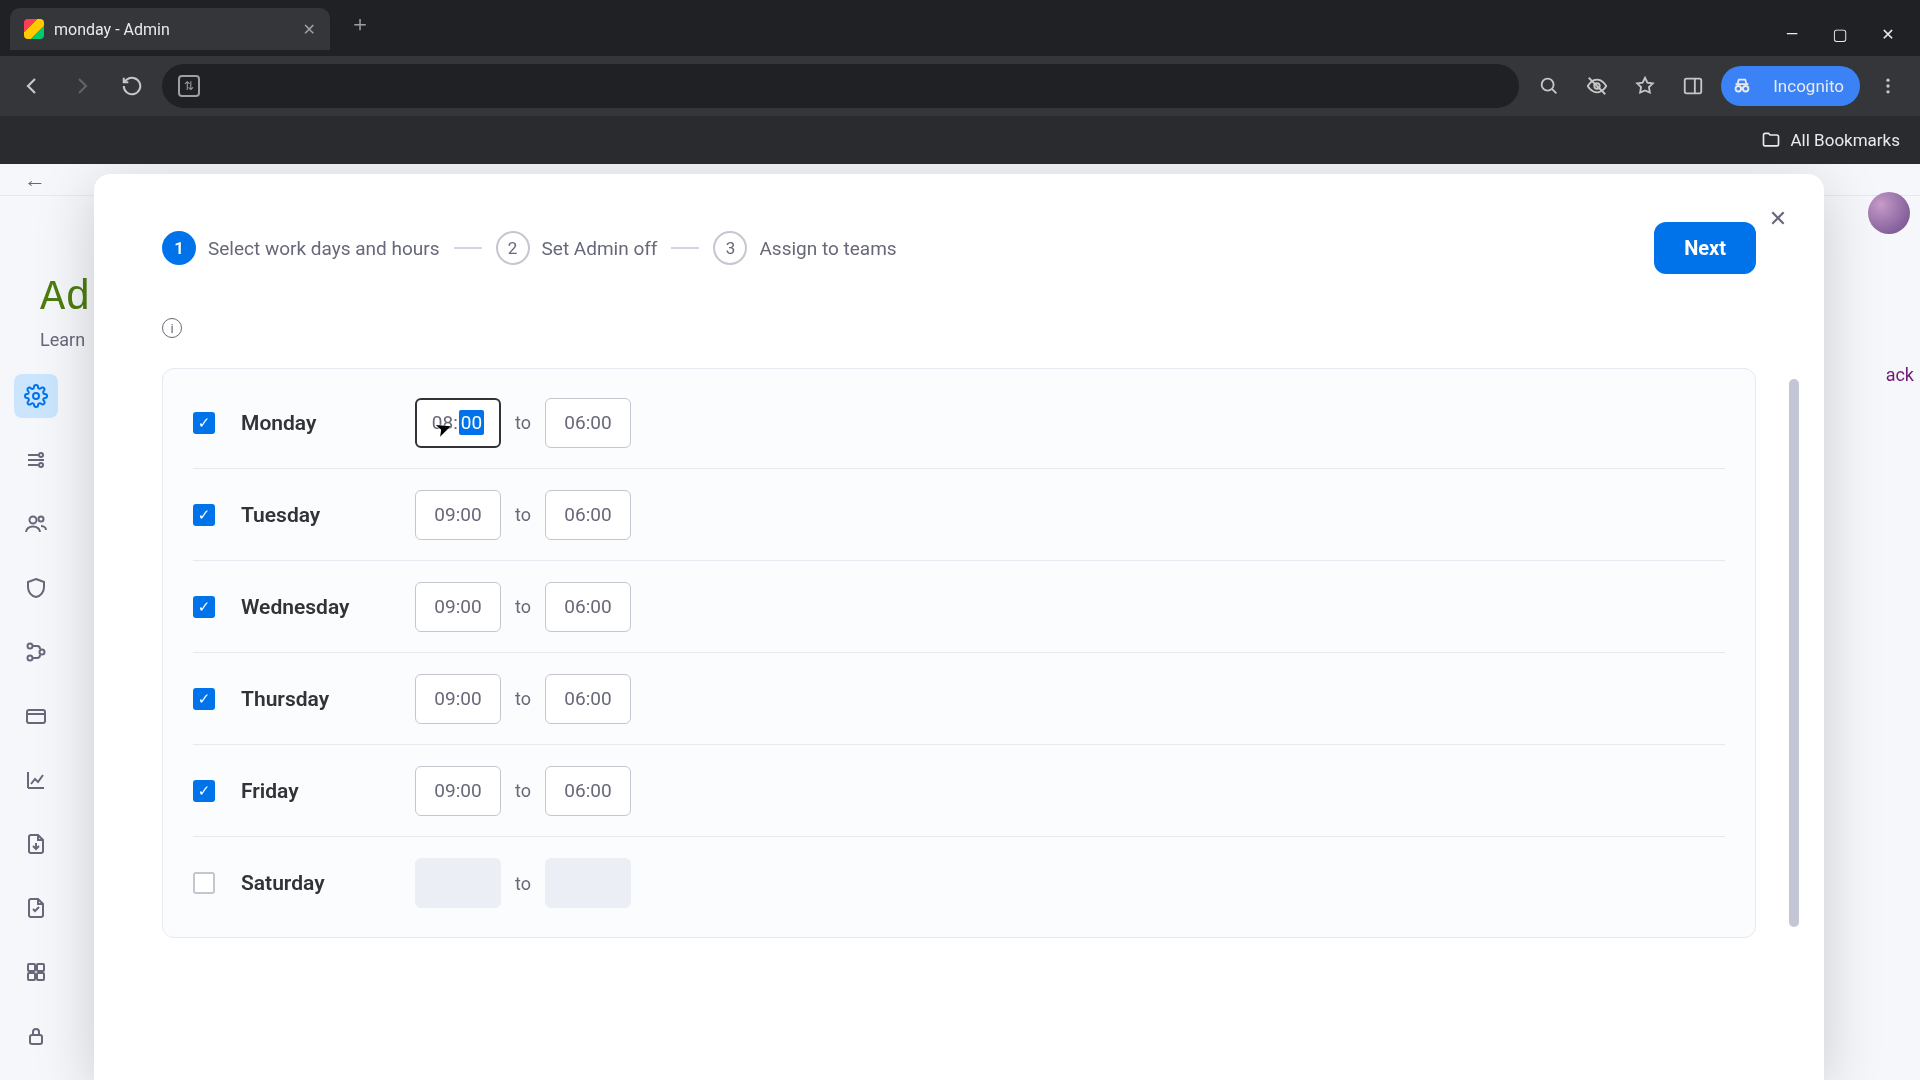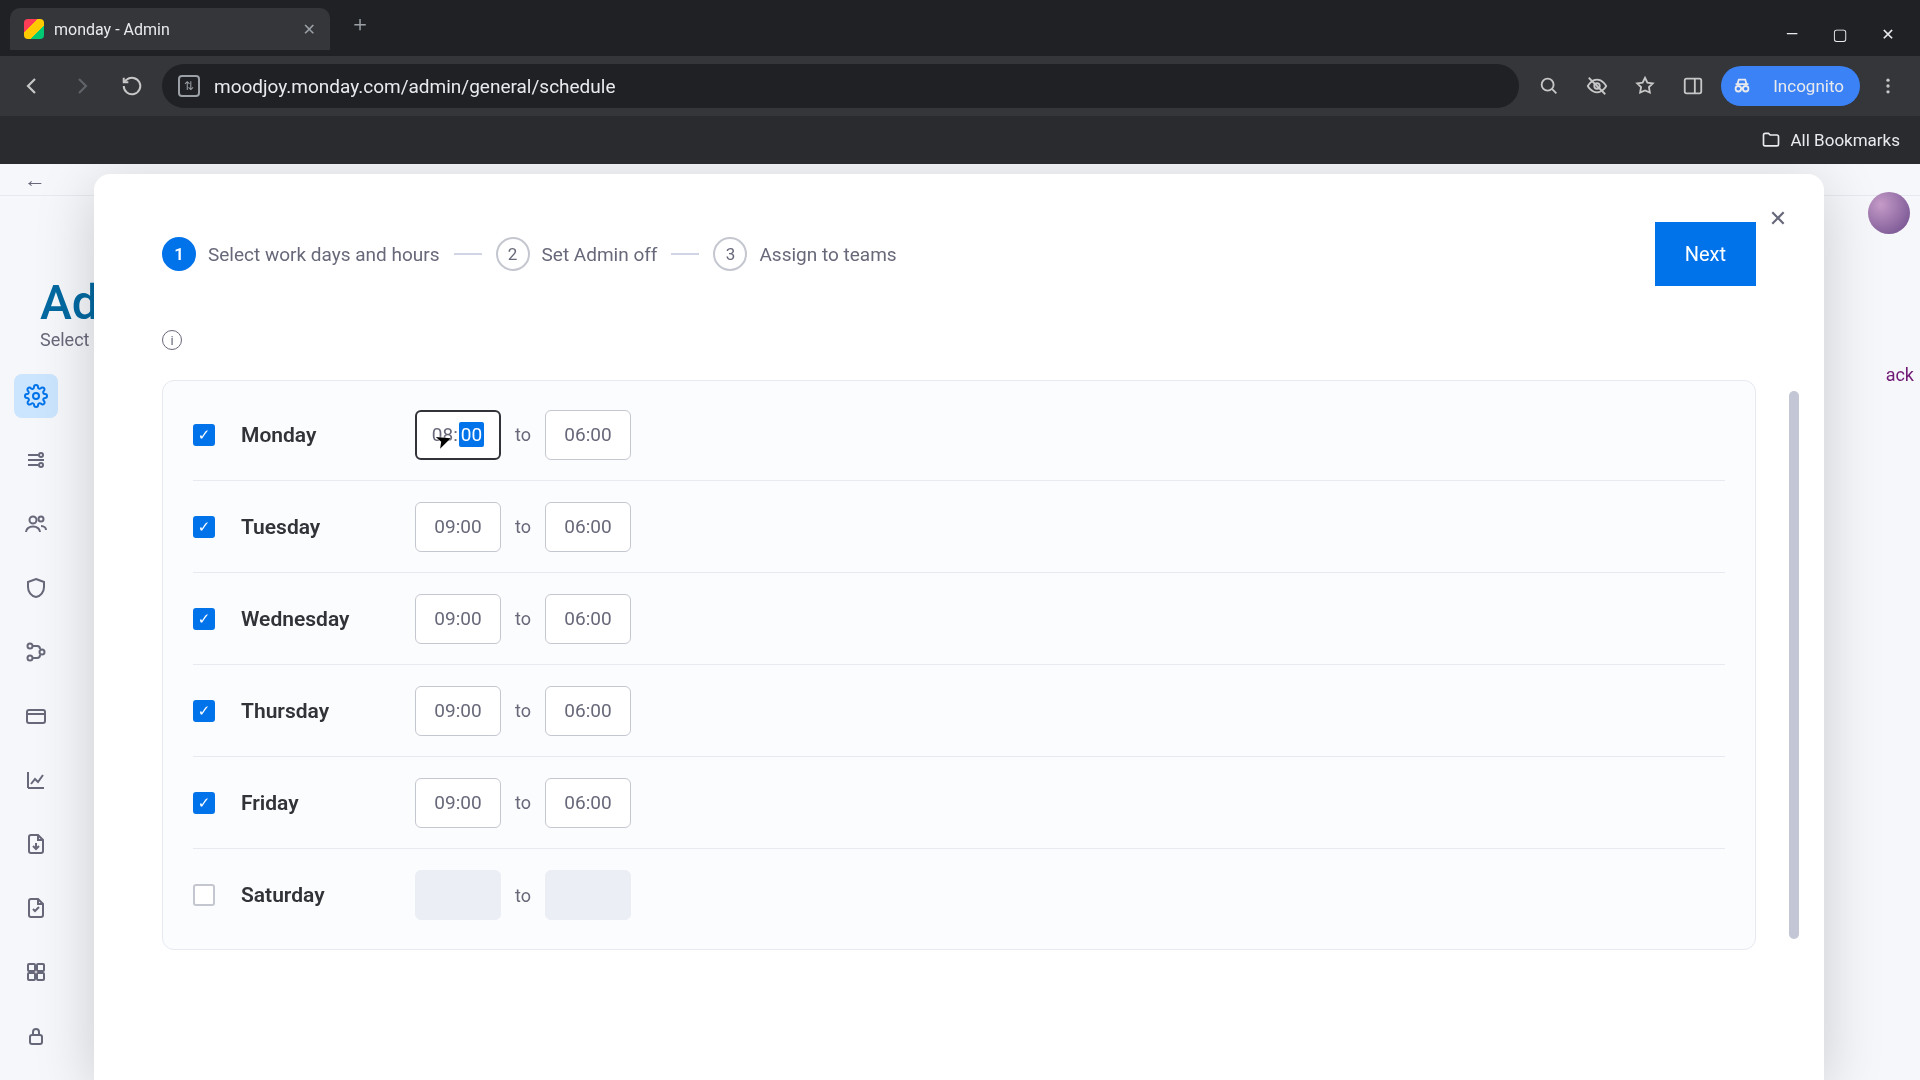--- a/index.html
+++ b/index.html
@@ -156,23 +156,24 @@
   }
   .avatar {
     width: 42px; height: 42px;
     border-radius: 50%;
     background: radial-gradient(circle at 30% 30%, #c59bc8, #6b4a8a);
   }
   .bg-title {
     position: absolute;
     left: 40px;
     top: 110px;
-    font-size: 48px;
+    font-size: 42px;
     font-weight: 500;
-    color: #0369a1;
+    color: #4d7c0f;
+    font-family: Liberation Mono, monospace;
   }
   .bg-sub {
     position: absolute;
     left: 40px;
     top: 165px;
     font-size: 18px;
     color: #676879;
   }
 
   .bg-sidebar {
@@ -261,25 +262,25 @@
   .step-sep {
     width: 28px;
     height: 2px;
     background: #d0d4e4;
   }
   .next-btn {
     margin-left: auto;
     background: #0073ea;
     color: #fff;
     border: none;
-    height: 64px;
+    height: 52px;
     padding: 0 30px;
-    border-radius: 0;
+    border-radius: 12px;
     font-size: 20px;
-    font-weight: 400;
+    font-weight: 700;
     cursor: pointer;
     font-family: inherit;
   }
 
   .section-title {
     display: flex;
     align-items: center;
     gap: 12px;
     font-size: 24px;
     font-weight: 700;
@@ -444,21 +445,20 @@
       </svg>
   </div>
   <div class="tb-icon">
     <svg viewBox="0 0 24 24" width="22" height="22" fill="none" stroke="currentColor" stroke-width="2.2">
         <path d="M3 12a9 9 0 1 0 3-6.7L3 8"></path>
         <path d="M3 3v5h5"></path>
       </svg>
   </div>
   <div class="omnibox">
     <span class="omni-left-icon">⇅</span>
-    <span class="url">moodjoy.monday.com/admin/general/schedule</span>
   </div>
   <div class="tb-right">
     <div class="tb-icon">
       <svg viewBox="0 0 24 24" width="22" height="22" fill="none" stroke="currentColor" stroke-width="2">
           <circle cx="10.5" cy="10.5" r="6.5"></circle>
           <path d="M20 20l-4.5-4.5"></path>
         </svg>
     </div>
     <div class="tb-icon">
       <svg viewBox="0 0 24 24" width="22" height="22" fill="none" stroke="currentColor" stroke-width="2">
@@ -505,21 +505,21 @@
 
 <div class="viewport">
 
   <div class="bg-topbar">
     <span class="back">←</span>
   </div>
   <div class="bg-right">
     <div class="avatar"></div>
   </div>
   <div class="bg-title">Ad</div>
-  <div class="bg-sub">Select</div>
+  <div class="bg-sub">Learn</div>
   <div class="bg-feedback">ack</div>
 
   <div class="bg-sidebar">
     <div class="sb-item active">
       <svg viewBox="0 0 24 24" fill="none" stroke="currentColor" stroke-width="2">
           <circle cx="12" cy="12" r="3"></circle>
           <path d="M19.4 15a1.7 1.7 0 0 0 .3 1.8l.1.1a2 2 0 1 1-2.8 2.8l-.1-.1a1.7 1.7 0 0 0-1.8-.3 1.7 1.7 0 0 0-1 1.5V21a2 2 0 1 1-4 0v-.1a1.7 1.7 0 0 0-1-1.5 1.7 1.7 0 0 0-1.8.3l-.1.1a2 2 0 1 1-2.8-2.8l.1-.1a1.7 1.7 0 0 0 .3-1.8 1.7 1.7 0 0 0-1.5-1H3a2 2 0 1 1 0-4h.1a1.7 1.7 0 0 0 1.5-1 1.7 1.7 0 0 0-.3-1.8l-.1-.1a2 2 0 1 1 2.8-2.8l.1.1a1.7 1.7 0 0 0 1.8.3H9a1.7 1.7 0 0 0 1-1.5V3a2 2 0 1 1 4 0v.1a1.7 1.7 0 0 0 1 1.5 1.7 1.7 0 0 0 1.8-.3l.1-.1a2 2 0 1 1 2.8 2.8l-.1.1a1.7 1.7 0 0 0-.3 1.8V9a1.7 1.7 0 0 0 1.5 1H21a2 2 0 1 1 0 4h-.1a1.7 1.7 0 0 0-1.5 1z"></path>
         </svg>
     </div>
     <div class="sb-item">

